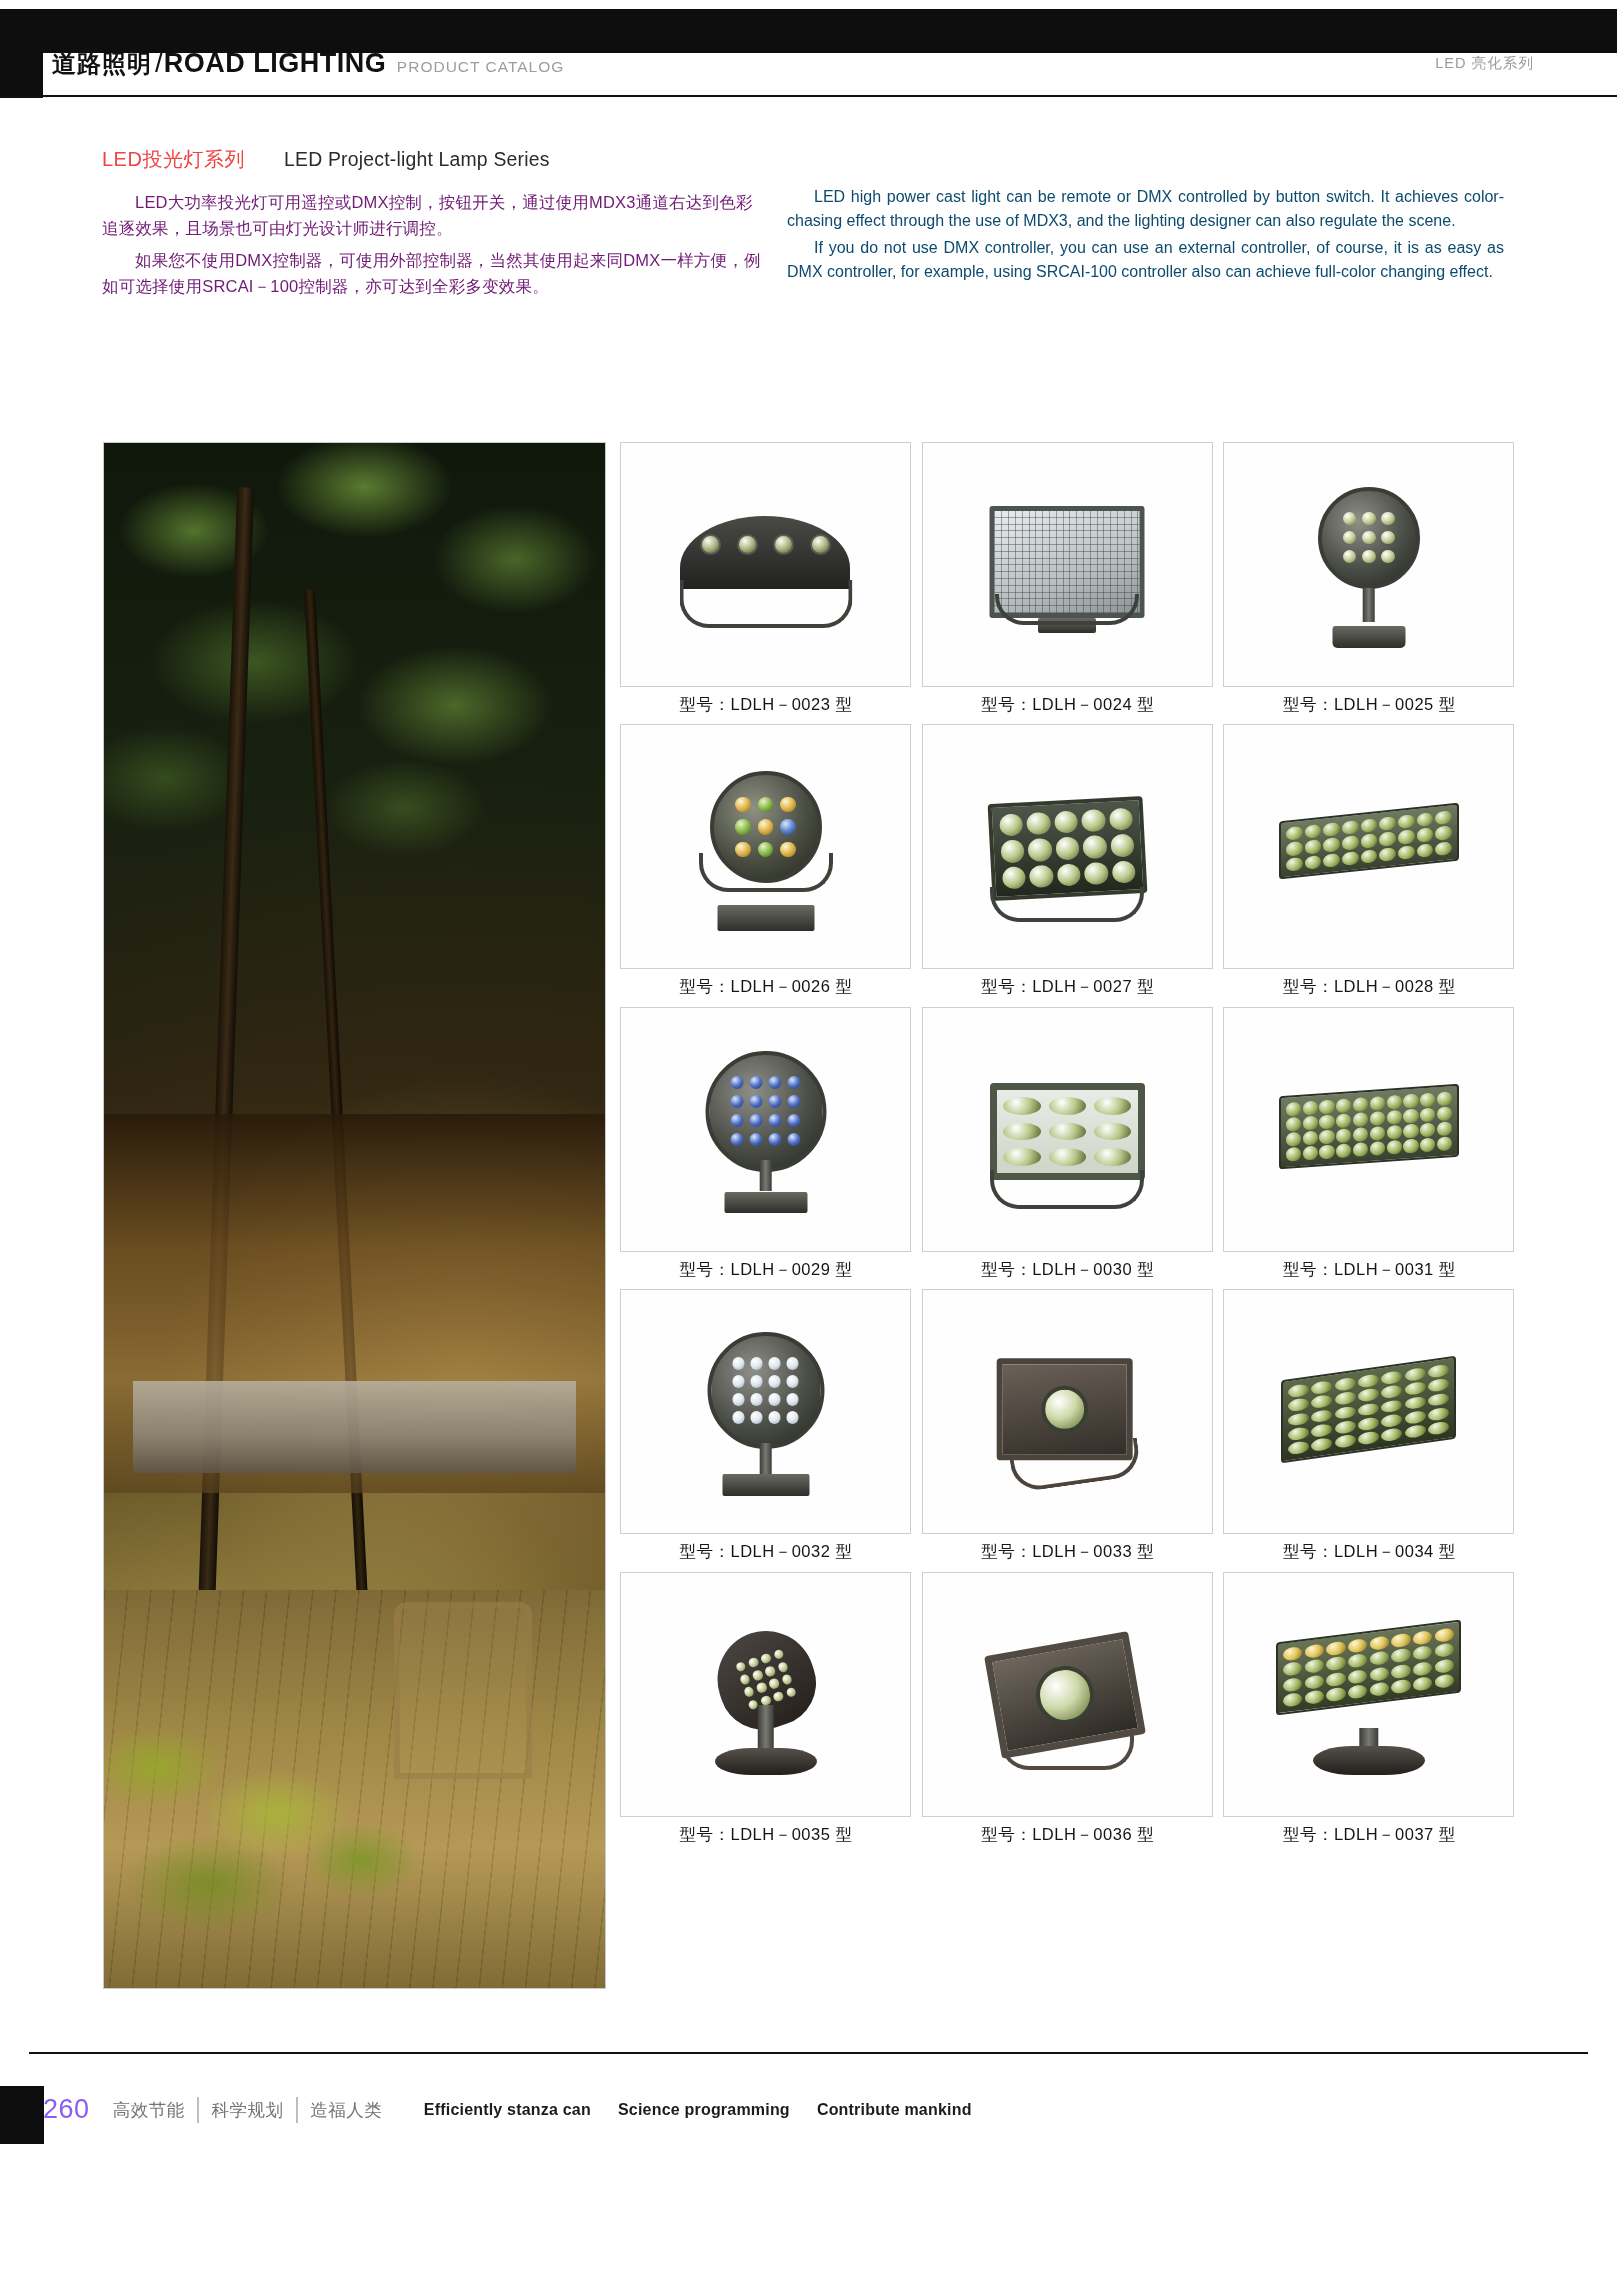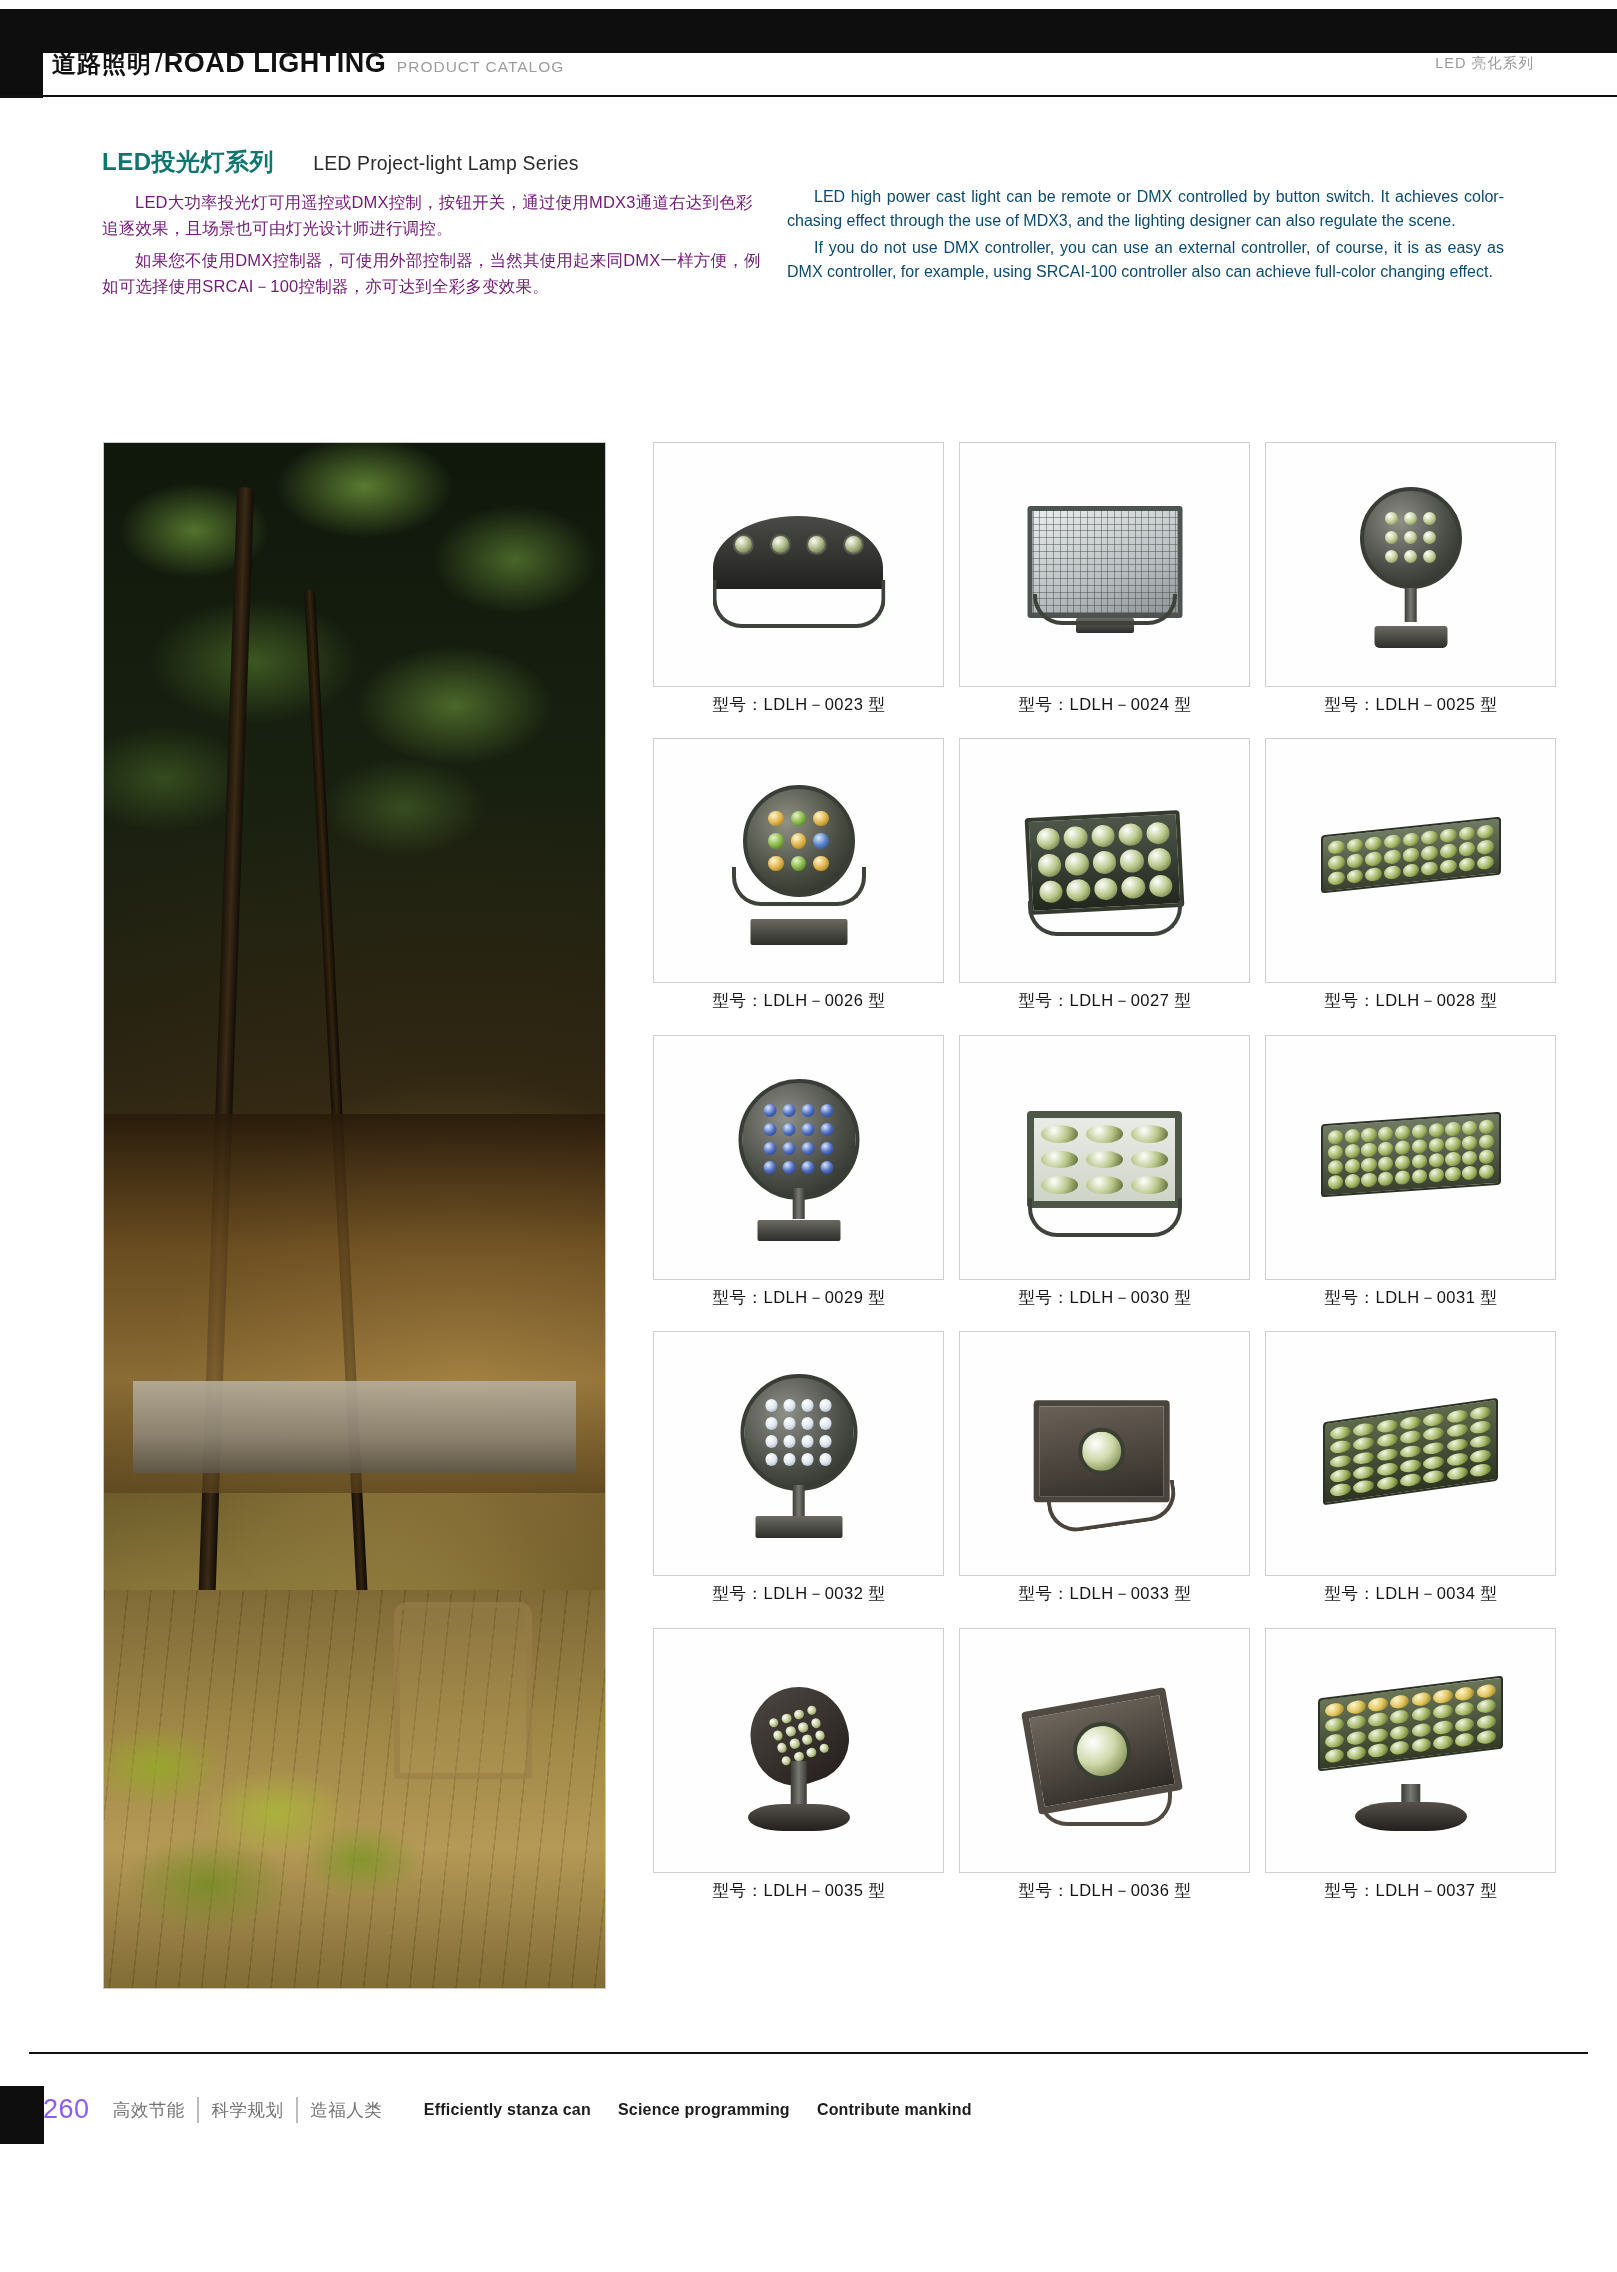--- a/index.html
+++ b/index.html
@@ -104,23 +104,23 @@
     left: 0;
     width: 1617px;
   }
   .intro-title {
     position: absolute;
     top: 0;
     left: 102px;
     white-space: nowrap;
   }
   .intro-title .cn {
-    font-size: 24px;
-    font-weight: bold;
-    color: #0f766e;
+    font-size: 20px;
+    font-weight: normal;
+    color: #ef4444;
     letter-spacing: 0.5px;
   }
   .intro-title .en {
     font-size: 19.4px;
     color: #2b2b2b;
     margin-left: 37px;
     letter-spacing: 0.2px;
   }
   .col-cn {
     position: absolute;
@@ -235,27 +235,26 @@
     bottom: 209px; right: 73px; width: 126px; height: 165px;
     border: 6.8px solid rgba(150,120,70,0.55);
     border-radius: 12.6px 12.6px 2.9px 2.9px;
     background: rgba(190,160,100,0.18);
   }
 
   
   .grid {
     position: absolute;
     top: 442px;
-    left: 653px;
+    left: 620px;
     width: 894px;
     display: grid;
     grid-template-columns: repeat(3, 292px);
     grid-column-gap: 9.7px;
     grid-row-gap: 0px;
-    gap: 14px;
   }
   .cell {
     width: 292px;
     margin-bottom: 8.7px;
   }
   .cell-frame {
     width: 289px;
     height: 243px;
     border: 1.5px solid #cfcfcf;
     background: #fefefe;

